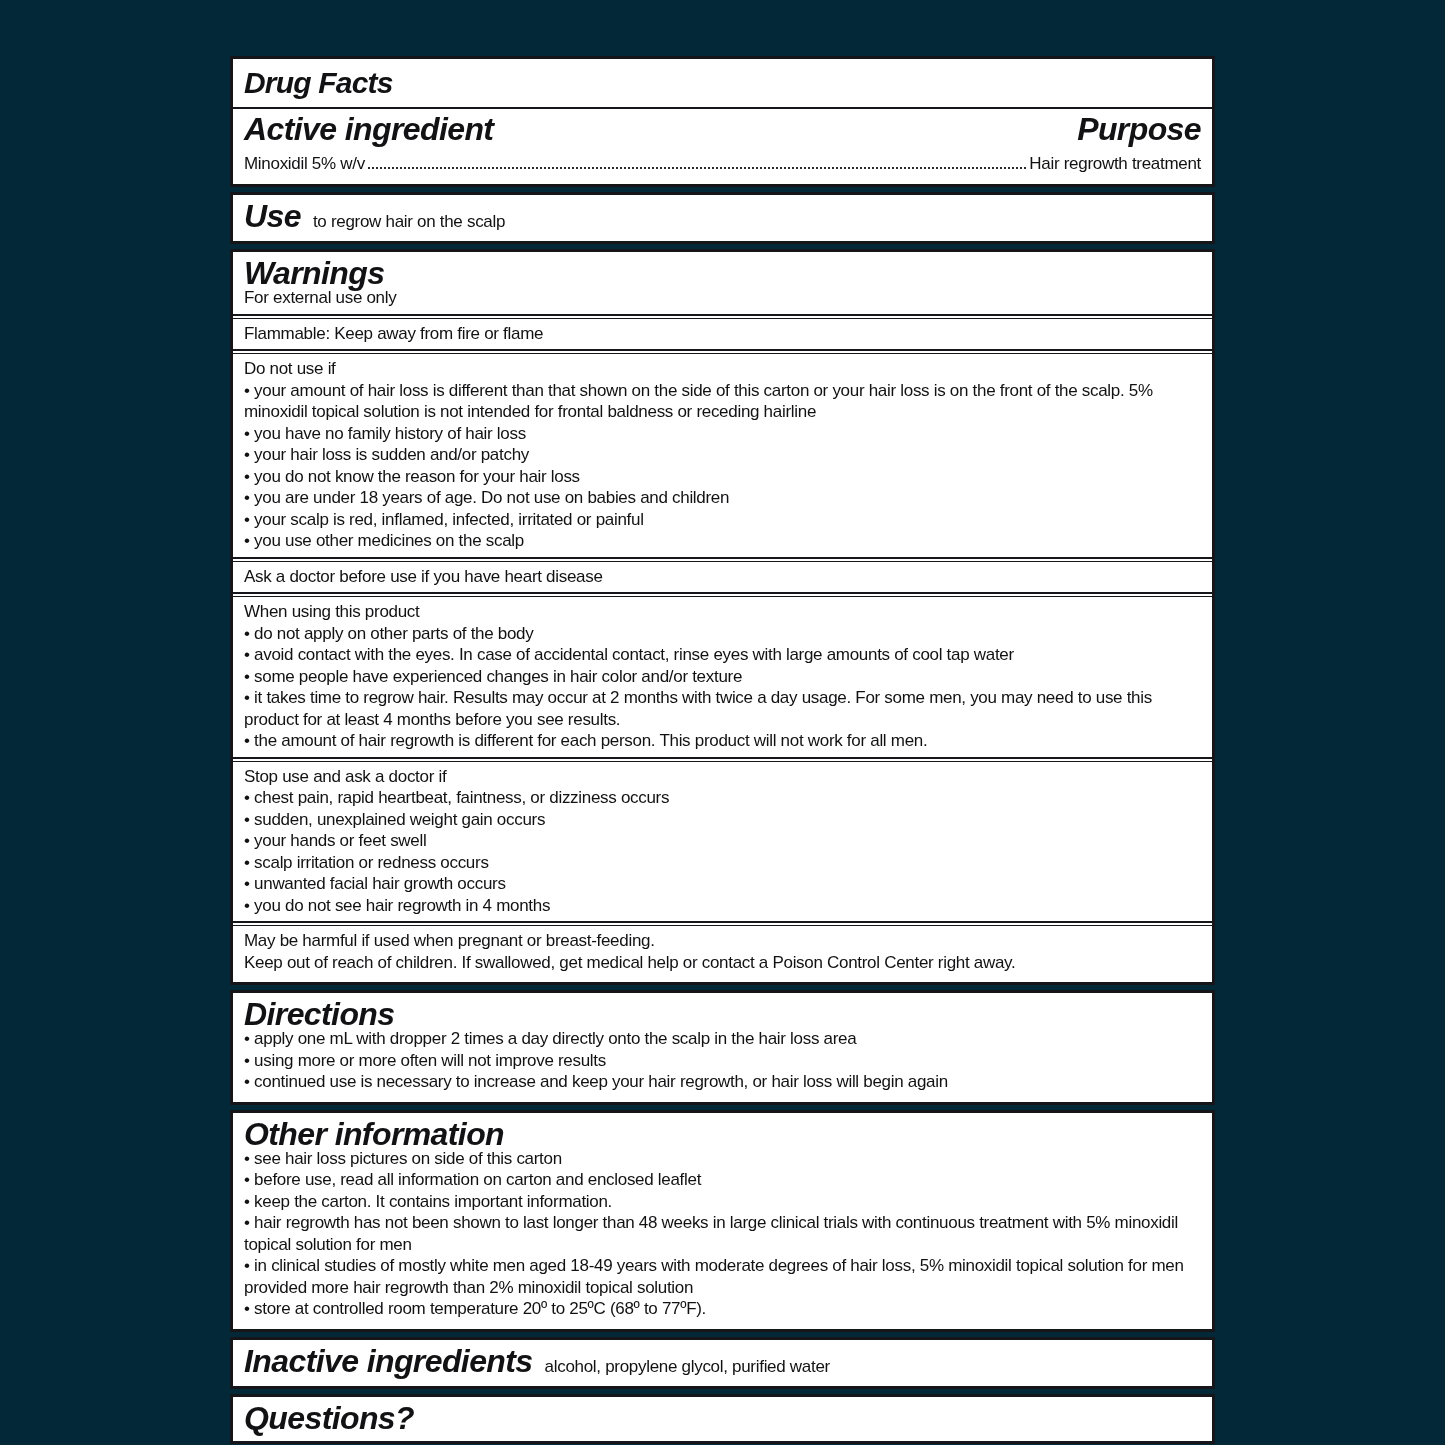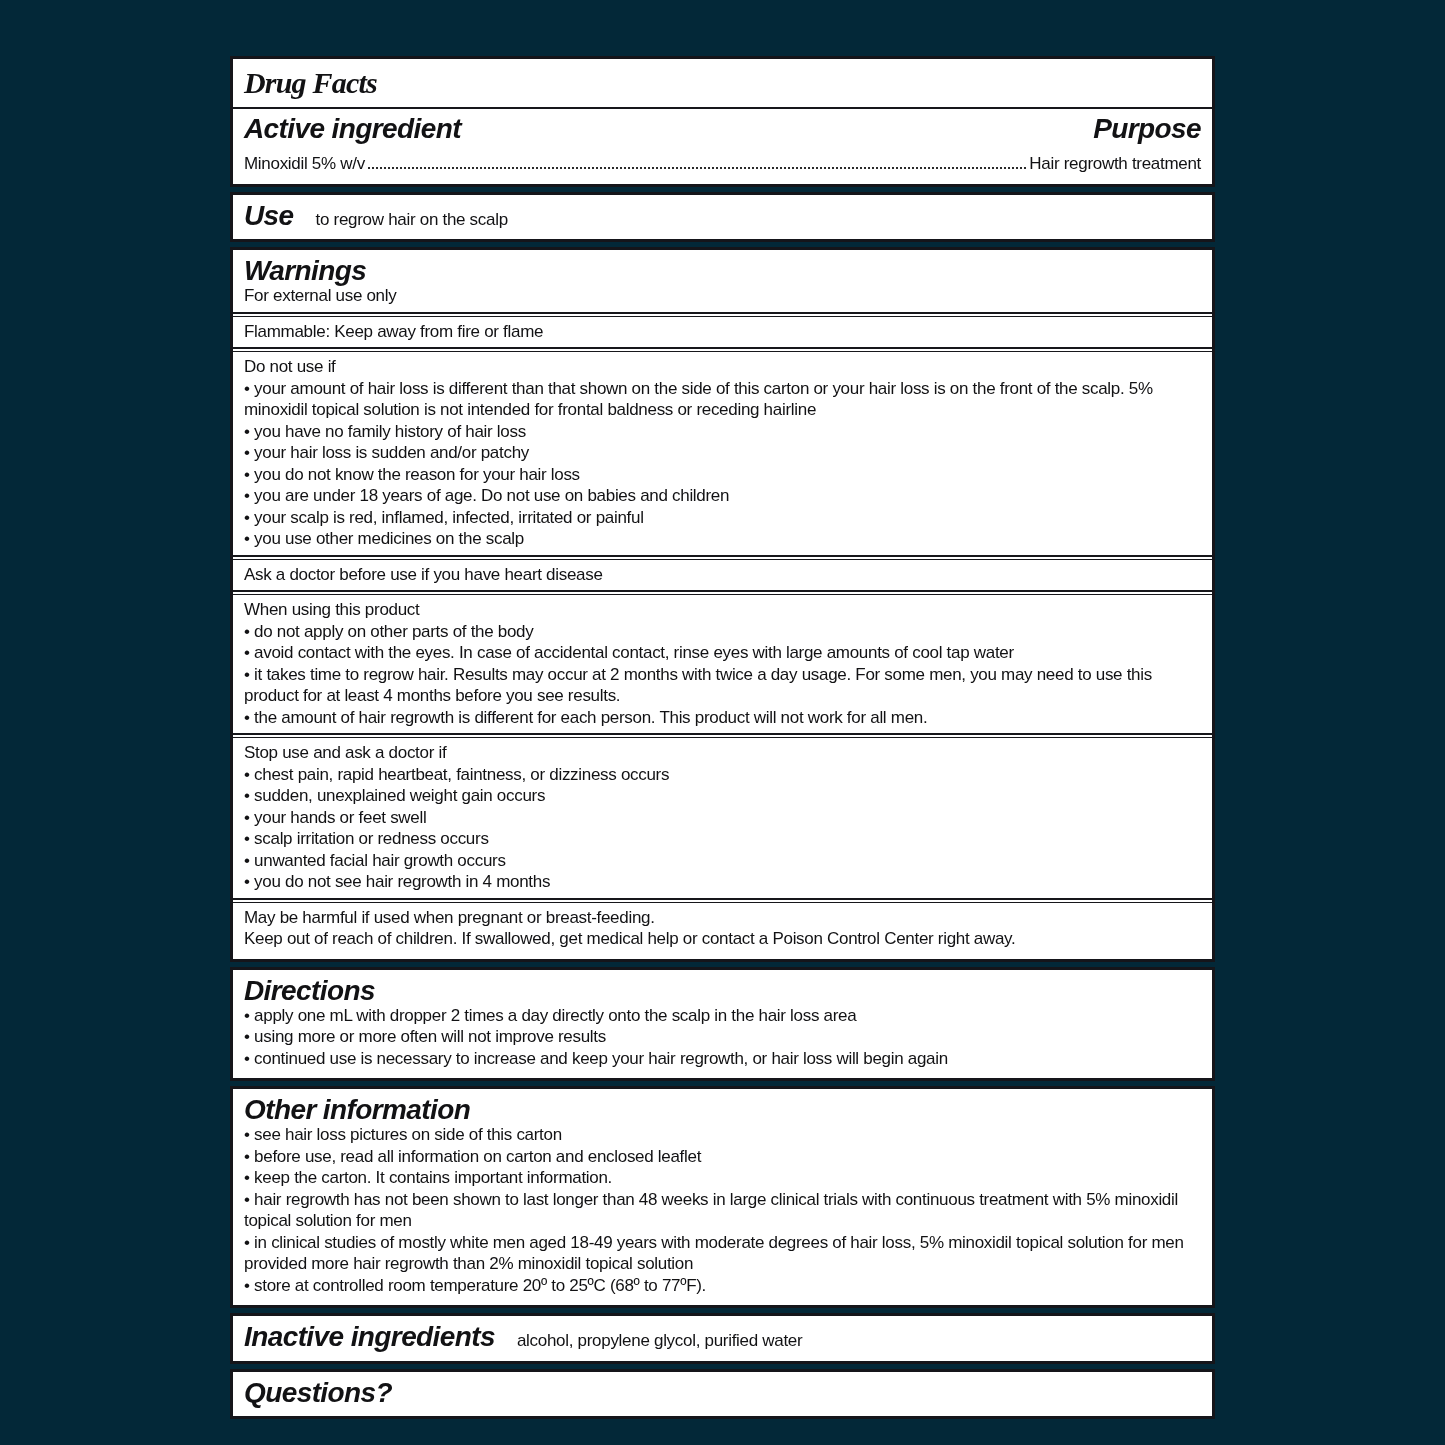--- a/index.html
+++ b/index.html
@@ -23,24 +23,23 @@
     border: 3px solid #15151a;
     padding: 7px 11px 9px 11px;
     margin-bottom: 5px;
   }
   .title-xl {
     font-size: 30px;
     font-weight: bold;
     font-style: italic;
     letter-spacing: -0.8px;
     line-height: 34px;
-    font-family: Liberation Serif, serif;
   }
   .title-lg {
-    font-size: 28px;
+    font-size: 32px;
     font-weight: bold;
     font-style: italic;
     letter-spacing: -0.6px;
     line-height: 28px;
   }
   .body-txt {
     font-size: 17px;
     letter-spacing: -0.3px;
     line-height: 21.5px;
   }
@@ -69,21 +68,21 @@
   }
   .leader-dots {
     flex: 1;
     border-bottom: 2px dotted #2a2a2a;
     margin: 0 3px 3px 3px;
     min-width: 30px;
   }
   .inline-head-row {
     display: flex;
     align-items: baseline;
-    gap: 22px;
+    gap: 12px;
   }
   .bullet {
     margin: 0;
   }
   .bullet::before {
     content: "\2022\00a0";
   }
   .sect-block { margin-top: 2px; }
   p { margin: 0; }
 </style>
@@ -137,20 +136,21 @@
     <hr class="w-rule">
 
     <p class="body-txt"><span class="bh">Ask a doctor before use if you have</span> <span>heart disease</span></p>
 
     <hr class="w-rule">
 
     <div class="sect-block">
       <p class="body-txt bh">When using this product</p>
       <p class="body-txt bullet">do not apply on other parts of the body</p>
       <p class="body-txt bullet">avoid contact with the eyes. In case of accidental contact, rinse eyes with large amounts of cool tap water</p>
+      <p class="body-txt bullet">some people have experienced changes in hair color and/or texture</p>
       <p class="body-txt bullet">it takes time to regrow hair.  Results may occur at 2 months with twice a day usage. For some men, you may need to use this product for at least 4 months before you see results.</p>
       <p class="body-txt bullet">the amount of hair regrowth is different for each person. This product will not work for all men.</p>
     </div>
 
     <hr class="w-rule">
 
     <div class="sect-block">
       <p class="body-txt bh">Stop use and ask a doctor if</p>
       <p class="body-txt bullet">chest pain, rapid heartbeat, faintness, or dizziness occurs</p>
       <p class="body-txt bullet">sudden, unexplained weight gain occurs</p>

